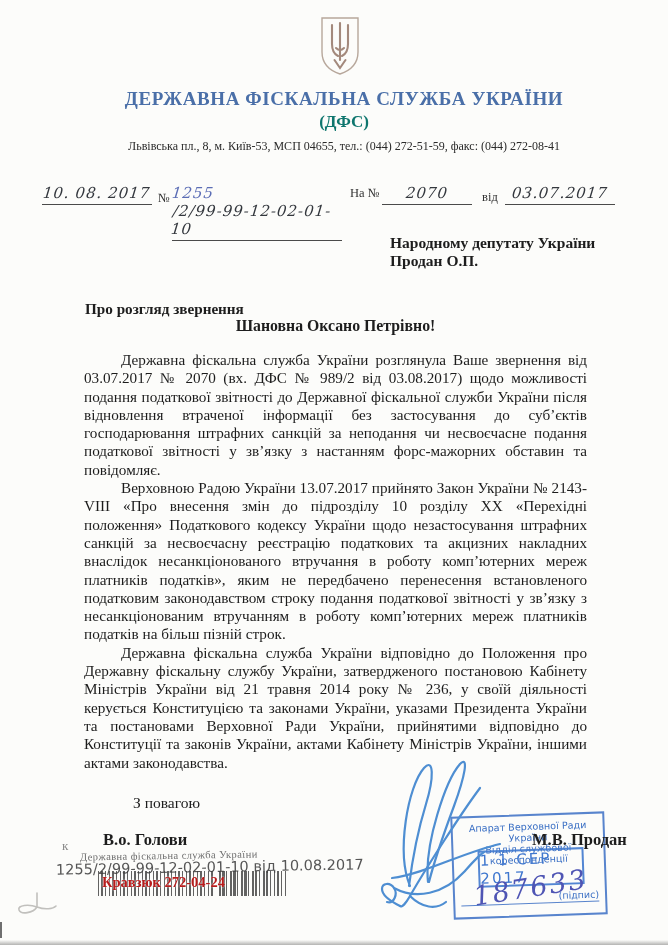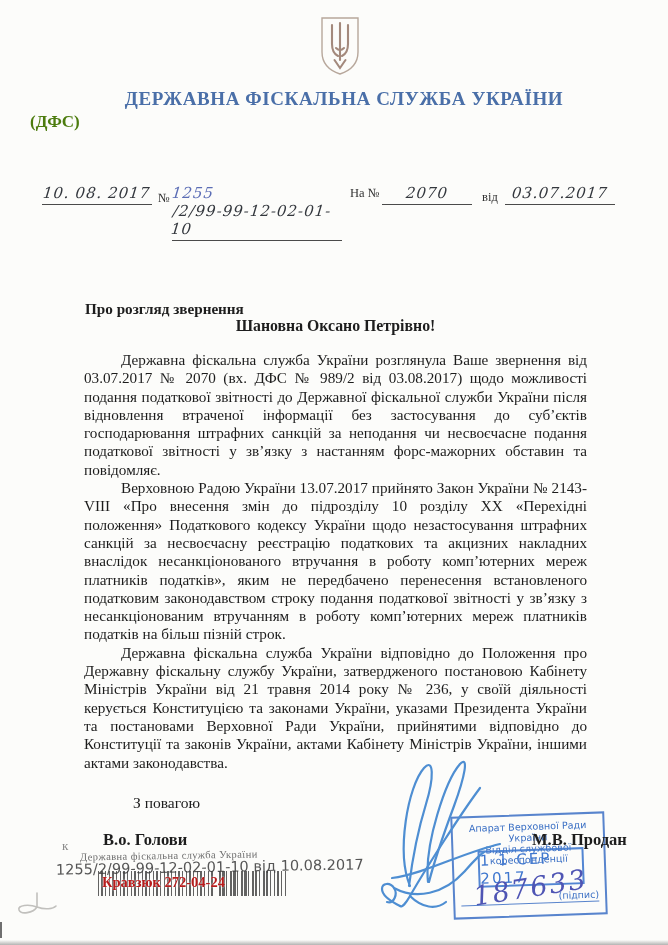--- a/index.html
+++ b/index.html
@@ -8,22 +8,22 @@
     background:#fcfcfa;overflow:hidden;
     font-family:"Liberation Serif","DejaVu Serif",serif;color:#1d1d1d;
   }
   
   .emblem{position:absolute;left:318px;top:15px;width:44px;height:62px;}
   .org-name{
     position:absolute;left:30px;right:10px;top:88px;text-align:center;
     font-size:19px;font-weight:bold;color:#4a6fa8;letter-spacing:.6px;
   }
   .org-abbr{
-    position:absolute;left:30px;right:10px;top:112px;
-    font-size:17px;font-weight:bold;color:#4d7c0f;
+    position:absolute;left:30px;right:10px;top:112px;text-align:center;
+    font-size:17px;font-weight:bold;color:#0f766e;
   }
   .addr{position:absolute;left:30px;right:10px;text-align:center;font-size:12px;color:#2a2a2a;}
   .addr1{top:139px;}
   .addr2{top:153px;}
   
   .refline{position:absolute;top:184px;left:0;width:668px;height:30px;font-size:13px;}
   .hand{
     font-family:"DejaVu Serif",serif;font-style:italic;letter-spacing:1px;
     color:#33373d;font-size:15px;display:inline-block;transform:skewX(-6deg);
   }
@@ -103,31 +103,36 @@
         <path d="M14 10 V29 Q14 38 20 41"></path>
         <path d="M30 10 V29 Q30 38 24 41"></path>
         <path d="M22 8 V45"></path>
         <path d="M18 33 Q22 37 26 33"></path>
         <path d="M16.5 45 L22 53 L27.5 45"></path>
       </g>
     </svg>
   </div>
   <div class="org-name">ДЕРЖАВНА ФІСКАЛЬНА СЛУЖБА УКРАЇНИ</div>
   <div class="org-abbr">(ДФС)</div>
+  <div class="addr addr1">Львівська пл., 8, м. Київ-53, МСП 04655, тел.: (044) 272-51-59, факс: (044) 272-08-41</div>
 
   <div class="refline">
     <span class="u ref-date"><span class="hand">10. 08. 2017</span></span>
     <span class="ref-no-label">№</span>
     <span class="u ref-number"><span class="hand blue-ink">1255</span> <span class="hand">/2/99-99-12-02-01-10</span></span>
     <span class="ref-reply-label">На №</span>
     <span class="u ref-reply-no"><span class="hand">2070</span></span>
     <span class="ref-from-label">від</span>
     <span class="u ref-reply-date"><span class="hand">03.07.2017</span></span>
   </div>
 
+  <div class="recipient">
+    <div>Народному депутату України</div>
+    <div>Продан О.П.</div>
+  </div>
 
   <div class="subject">Про розгляд звернення</div>
   <div class="salutation">Шановна Оксано Петрівно!</div>
 
   <div class="body-text">
     <p>Державна фіскальна служба України розглянула Ваше звернення від 03.07.2017 № 2070 (вх. ДФС № 989/2 від 03.08.2017) щодо можливості подання податкової звітності до Державної фіскальної служби України після відновлення втраченої інформації без застосування до суб’єктів господарювання штрафних санкцій за неподання чи несвоєчасне подання податкової звітності у зв’язку з настанням форс-мажорних обставин та повідомляє.</p>
     <p>Верховною Радою України 13.07.2017 прийнято Закон України № 2143-VIII «Про внесення змін до підрозділу 10 розділу XX «Перехідні положення» Податкового кодексу України щодо незастосування штрафних санкцій за несвоєчасну реєстрацію податкових та акцизних накладних внаслідок несанкціонованого втручання в роботу комп’ютерних мереж платників податків», яким не передбачено перенесення встановленого податковим законодавством строку подання податкової звітності у зв’язку з несанкціонованим втручанням в роботу комп’ютерних мереж платників податків на більш пізній строк.</p>
     <p>Державна фіскальна служба України відповідно до Положення про Державну фіскальну службу України, затвердженого постановою Кабінету Міністрів України від 21 травня 2014 року № 236, у своїй діяльності керується Конституцією та законами України, указами Президента України та постановами Верховної Ради України, прийнятими відповідно до Конституції та законів України, актами Кабінету Міністрів України, іншими актами законодавства.</p>
   </div>
 

